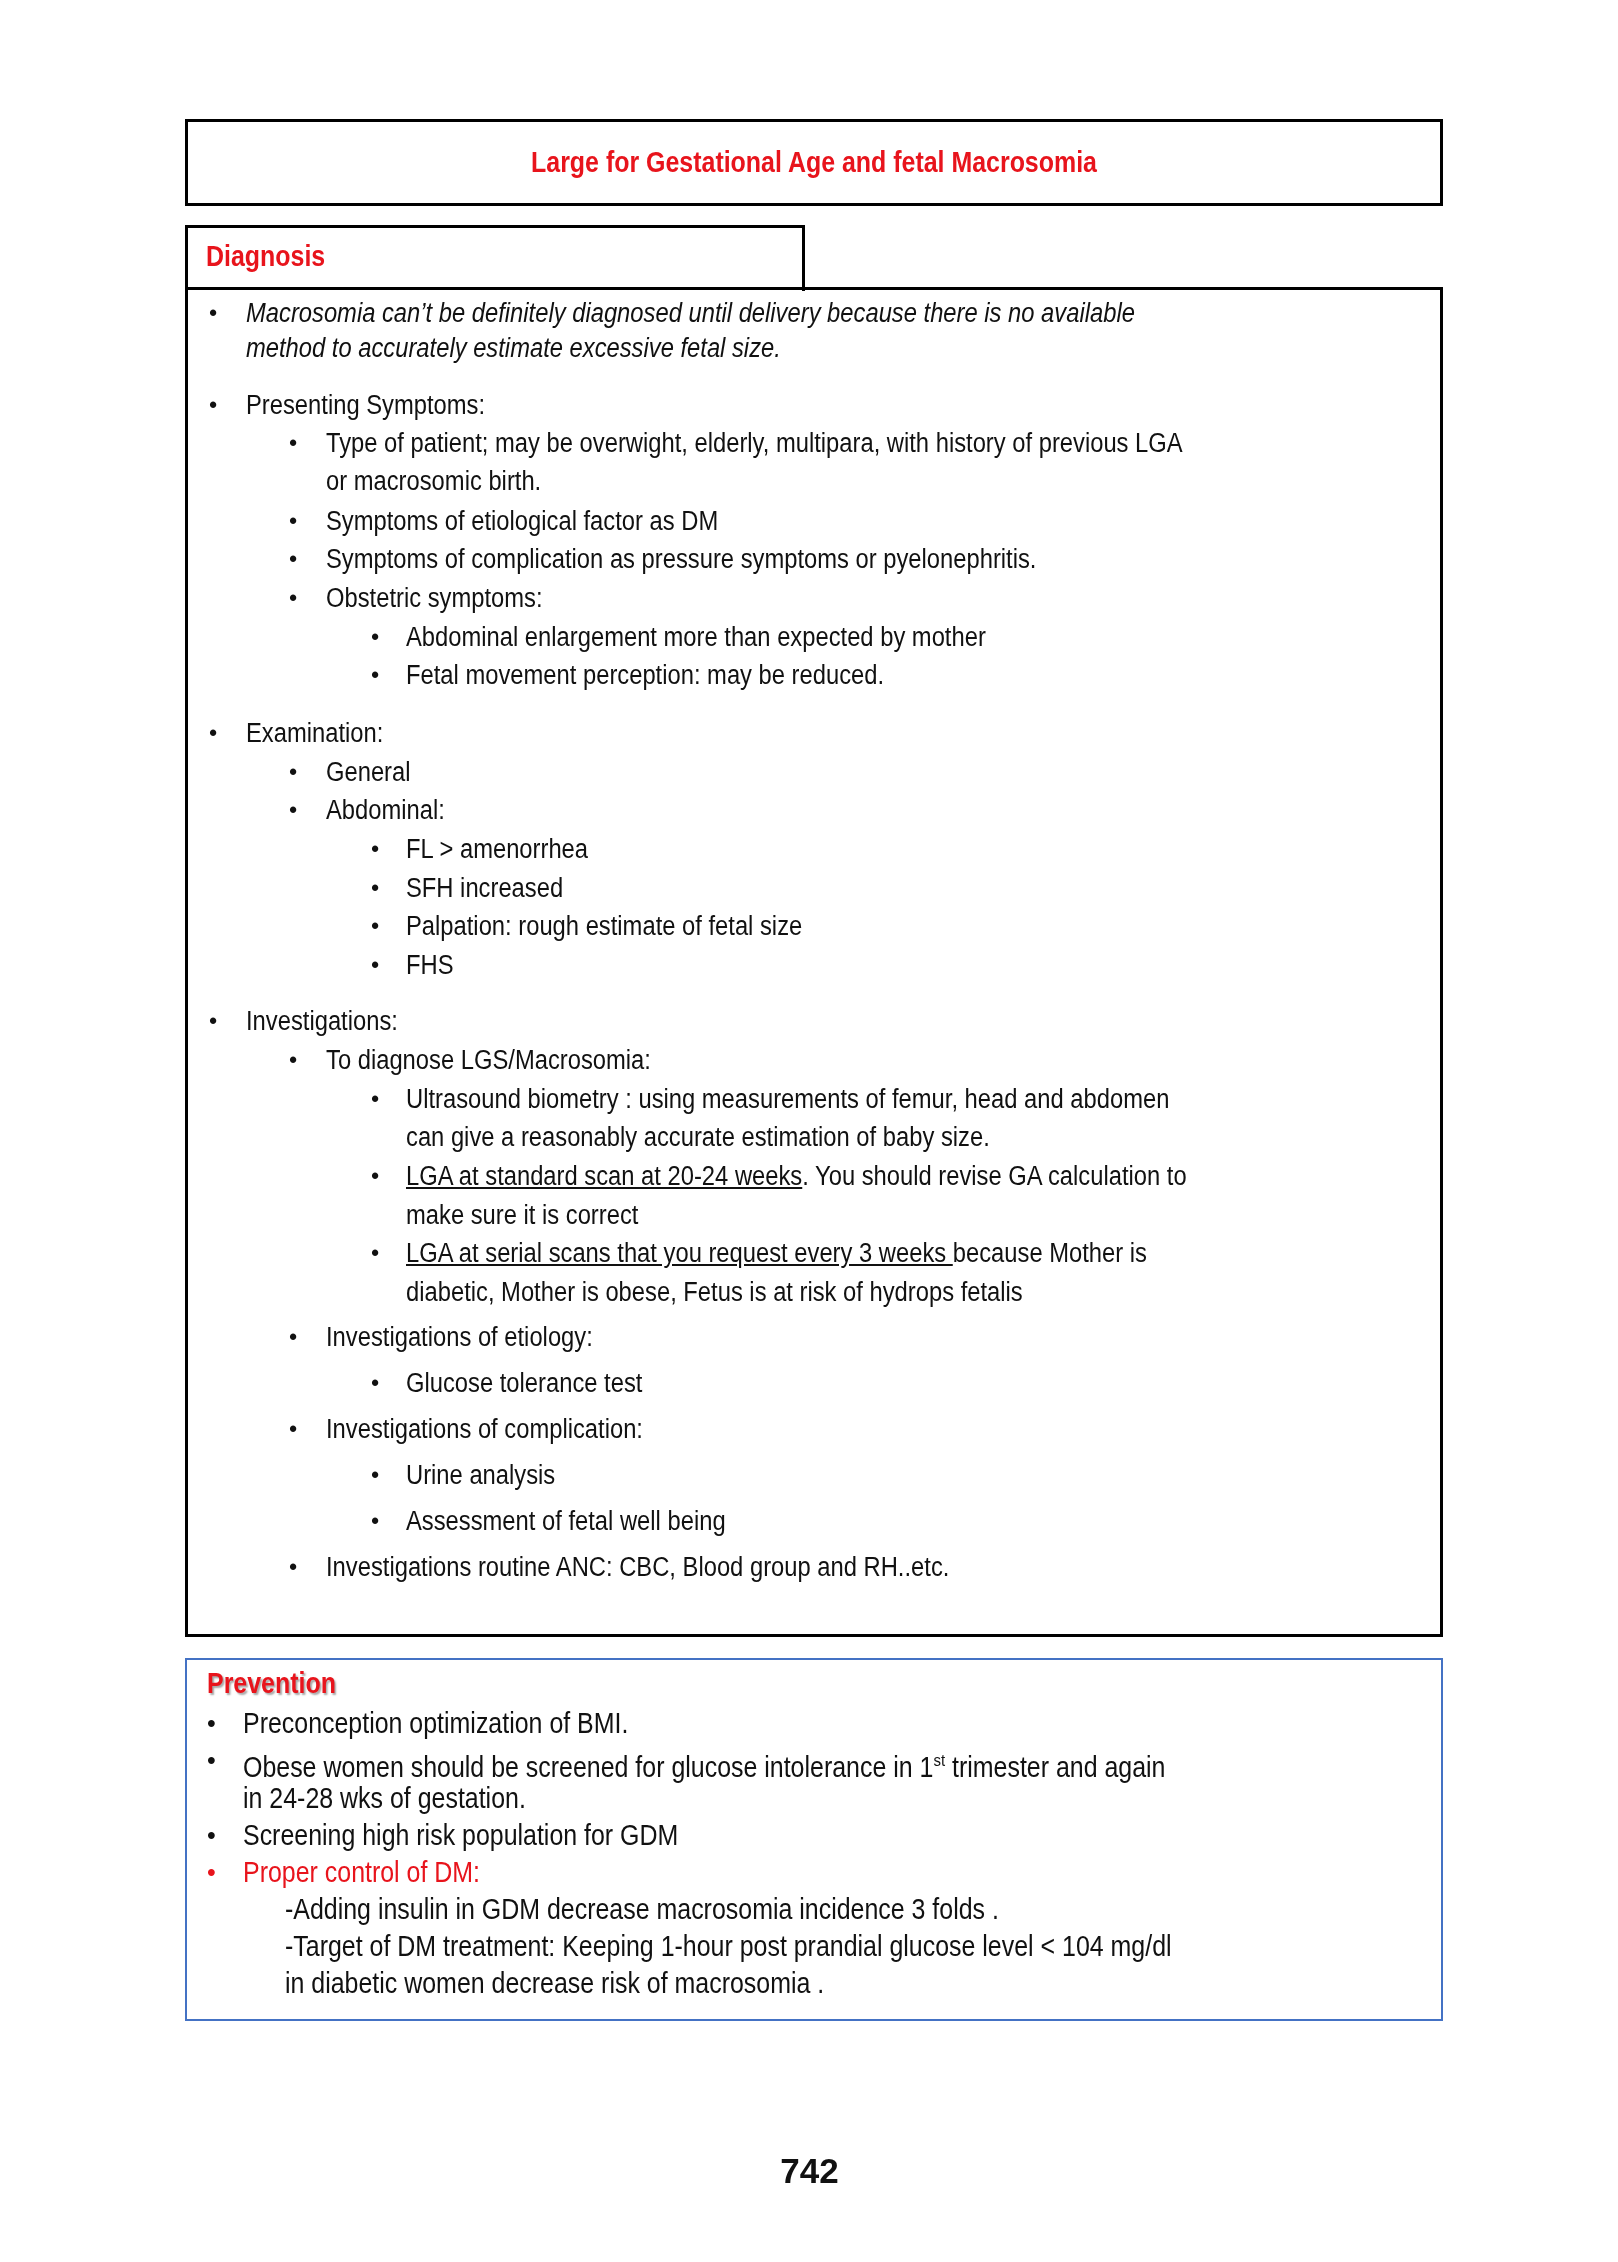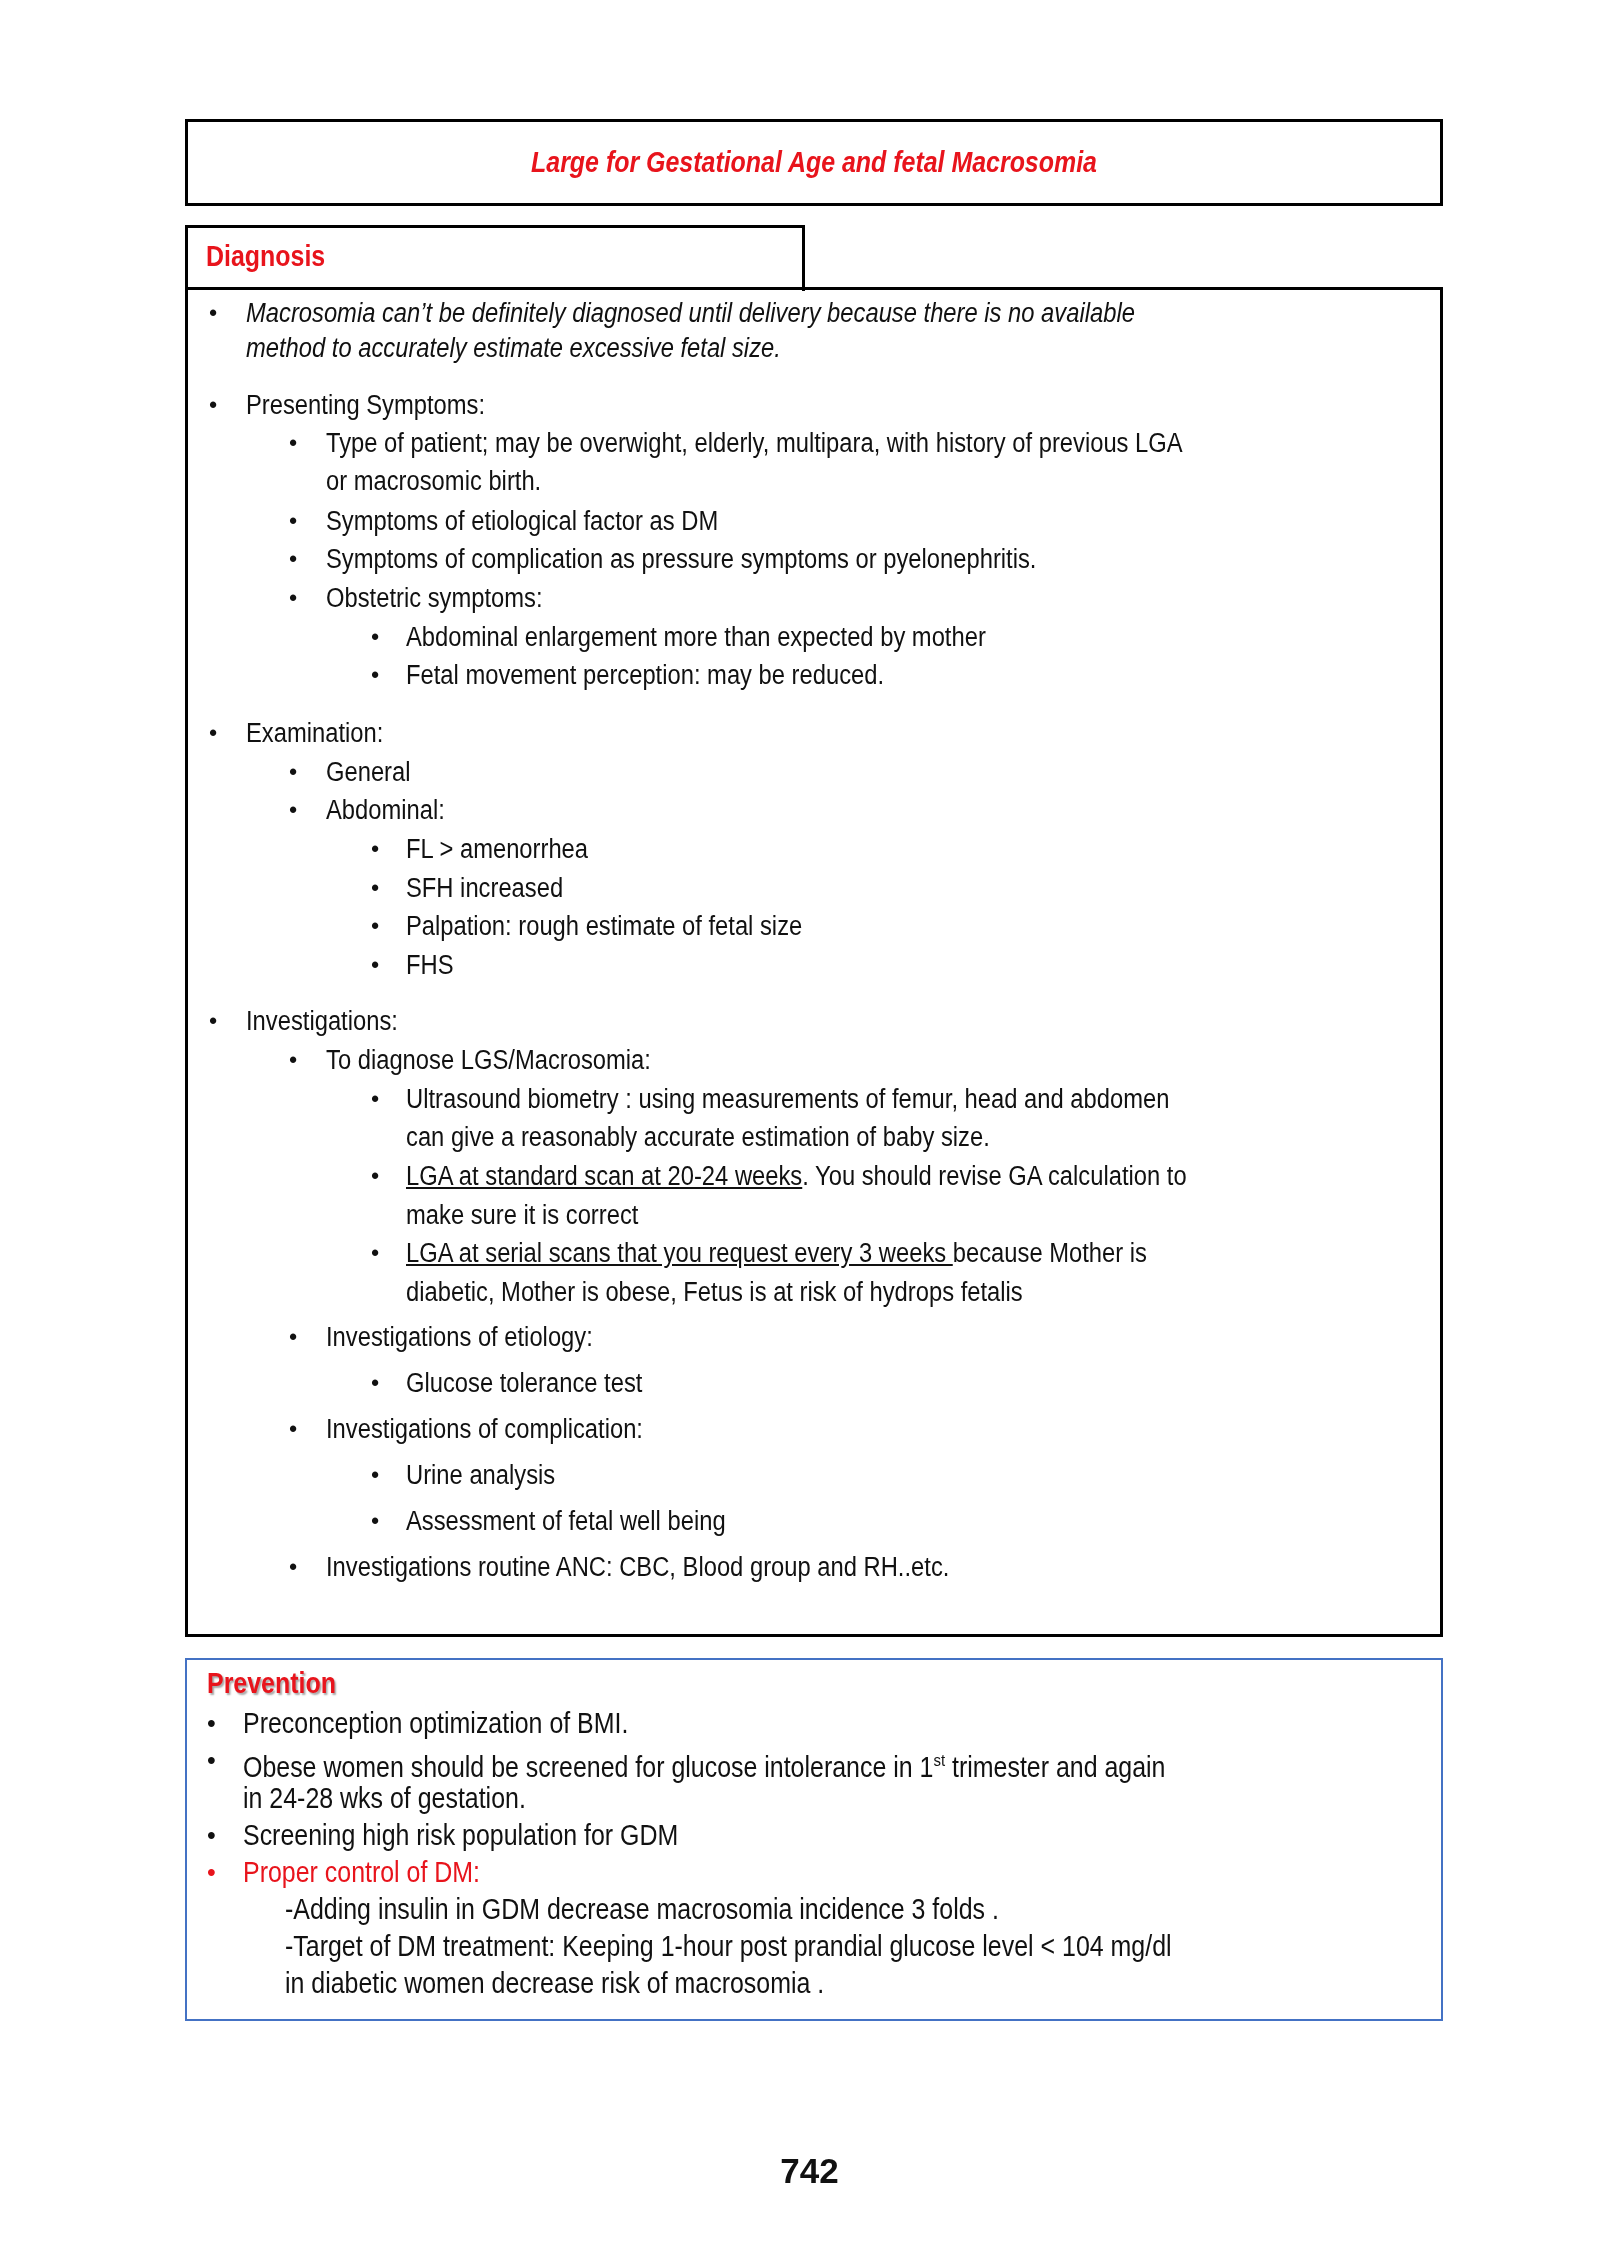--- a/index.html
+++ b/index.html
@@ -1,19 +1,19 @@
 <!DOCTYPE html>
 <html><head>
 <meta charset="utf-8">
 <style>
   html, body { margin:0; padding:0; background:#ffffff; }
   body { width:1619px; height:2263px; position:relative; overflow:hidden;
          font-family:"Liberation Sans", sans-serif; color:#111; }
   .box { position:absolute; box-sizing:border-box; }
-  #title-box { left:185px; top:119px; width:1258px; height:87px; border:3.9px solid #000;font-style:italic; }
+  #title-box { left:185px; top:119px; width:1258px; height:87px; border:3.9px solid #000; }
   #title-text { position:absolute; left:0; right:0; top:0; bottom:0; display:flex; align-items:center; justify-content:center;
     color:#e8141c; font-weight:bold; font-size:29px; transform:scaleX(0.86); }
   #diag-tab { left:185px; top:225px; width:620px; height:66px; border:3.9px solid #000; border-bottom:none;padding-left:13px; }
   #diag-tab-label { position:absolute; left:17.6px; top:11.7px; color:#e8141c; font-weight:bold; font-size:29px; transform:scaleX(0.86); transform-origin:left center; }
   #diag-body { left:185px; top:287px; width:1258px; height:1350px; border:3.9px solid #000; }
   #prev-box { left:185px; top:1658px; width:1258px; height:363px; border:2.9px solid #4472c4; }
   .ln { position:absolute; white-space:nowrap; font-size:27px; line-height:33px; transform:scaleX(0.88); transform-origin:left center; }
   .bl { position:absolute; font-size:23.4px; line-height:33px; }
   .it { font-style:italic; }
   .u { text-decoration:underline; }

